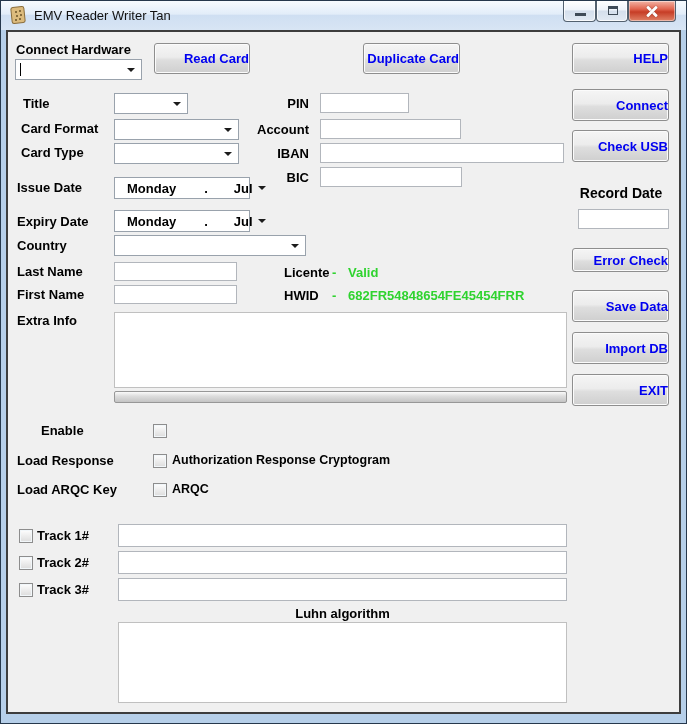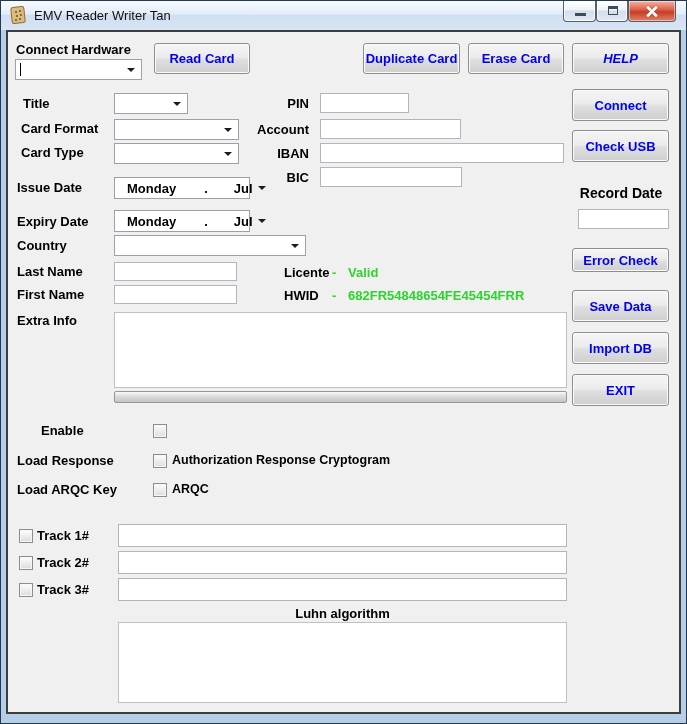--- a/index.html
+++ b/index.html
@@ -26,21 +26,21 @@
   .glyph-x i.b{transform:rotate(-45deg);}
 
   .client{position:absolute;left:5px;top:29px;right:5px;height:684px;background:#f0f0f0;
     border:2px solid #3d3d3d;box-sizing:border-box;}
 
   .lbl{position:absolute;font-size:13px;font-weight:bold;color:#000;white-space:nowrap;}
   .lbl.r{text-align:right;}
   .btn{position:absolute;border:1px solid #8e8e8e;border-radius:3px;box-sizing:border-box;
     background:linear-gradient(180deg,#f5f5f5 0%,#ececec 45%,#dedede 55%,#cfcfcf 100%);
     box-shadow:inset 0 0 0 1px #fbfbfb;
-    color:#0000f0;font-size:13px;font-weight:bold;display:flex;align-items:center;justify-content:center;cursor:default;}
+    color:#0000f0;font-size:13px;font-weight:bold;display:flex;align-items:center;justify-content:flex-end;cursor:default;}
   .txt{position:absolute;border:1px solid #b2b6bc;background:#fff;box-sizing:border-box;
     font-size:13px;padding:0 3px;outline:none;}
   .ta{position:absolute;border:1px solid #c0c0c0;background:#fff;box-sizing:border-box;
     font-size:13px;padding:2px;resize:none;outline:none;}
   .combo{position:absolute;border:1px solid #99a2ac;background:#fff;box-sizing:border-box;
     display:flex;align-items:center;font-size:13px;}
   .arr{width:0;height:0;border-left:4px solid transparent;border-right:4px solid transparent;border-top:4px solid #1c1c1c;}
   .combo .arr{position:absolute;right:6px;top:50%;margin-top:-2px;}
   .dtp{position:absolute;border:1px solid #99a2ac;background:#fff;box-sizing:border-box;
     display:flex;align-items:center;font-size:13px;font-weight:bold;padding:0 8px;}
@@ -92,24 +92,21 @@
       <span class="caret"></span>
       <span></span>
       <span class="arr"></span>
     </div>
     <div class="btn" style="left:146px;top:11px;width:96px;height:31px;">
         <span>Read Card</span>
       </div>
     <div class="btn" style="left:355px;top:11px;width:97px;height:31px;">
         <span>Duplicate Card</span>
       </div>
-    <div class="btn" style="left:460px;top:11px;width:96px;height:31px;">
-        <span>Erase Card</span>
-      </div>
-    <div class="btn" style="left:564px;top:11px;width:97px;height:31px;font-style:italic;">
+    <div class="btn" style="left:564px;top:11px;width:97px;height:31px;">
         <span>HELP</span>
       </div>
 
     <div class="lbl" style="left:15px;top:64px;">Title</div>
     <div class="combo" style="left:106px;top:61px;width:74px;height:21px;">
       <span></span>
       <span class="arr"></span>
     </div>
 
     <div class="lbl" style="left:13px;top:89px;">Card Format</div>

